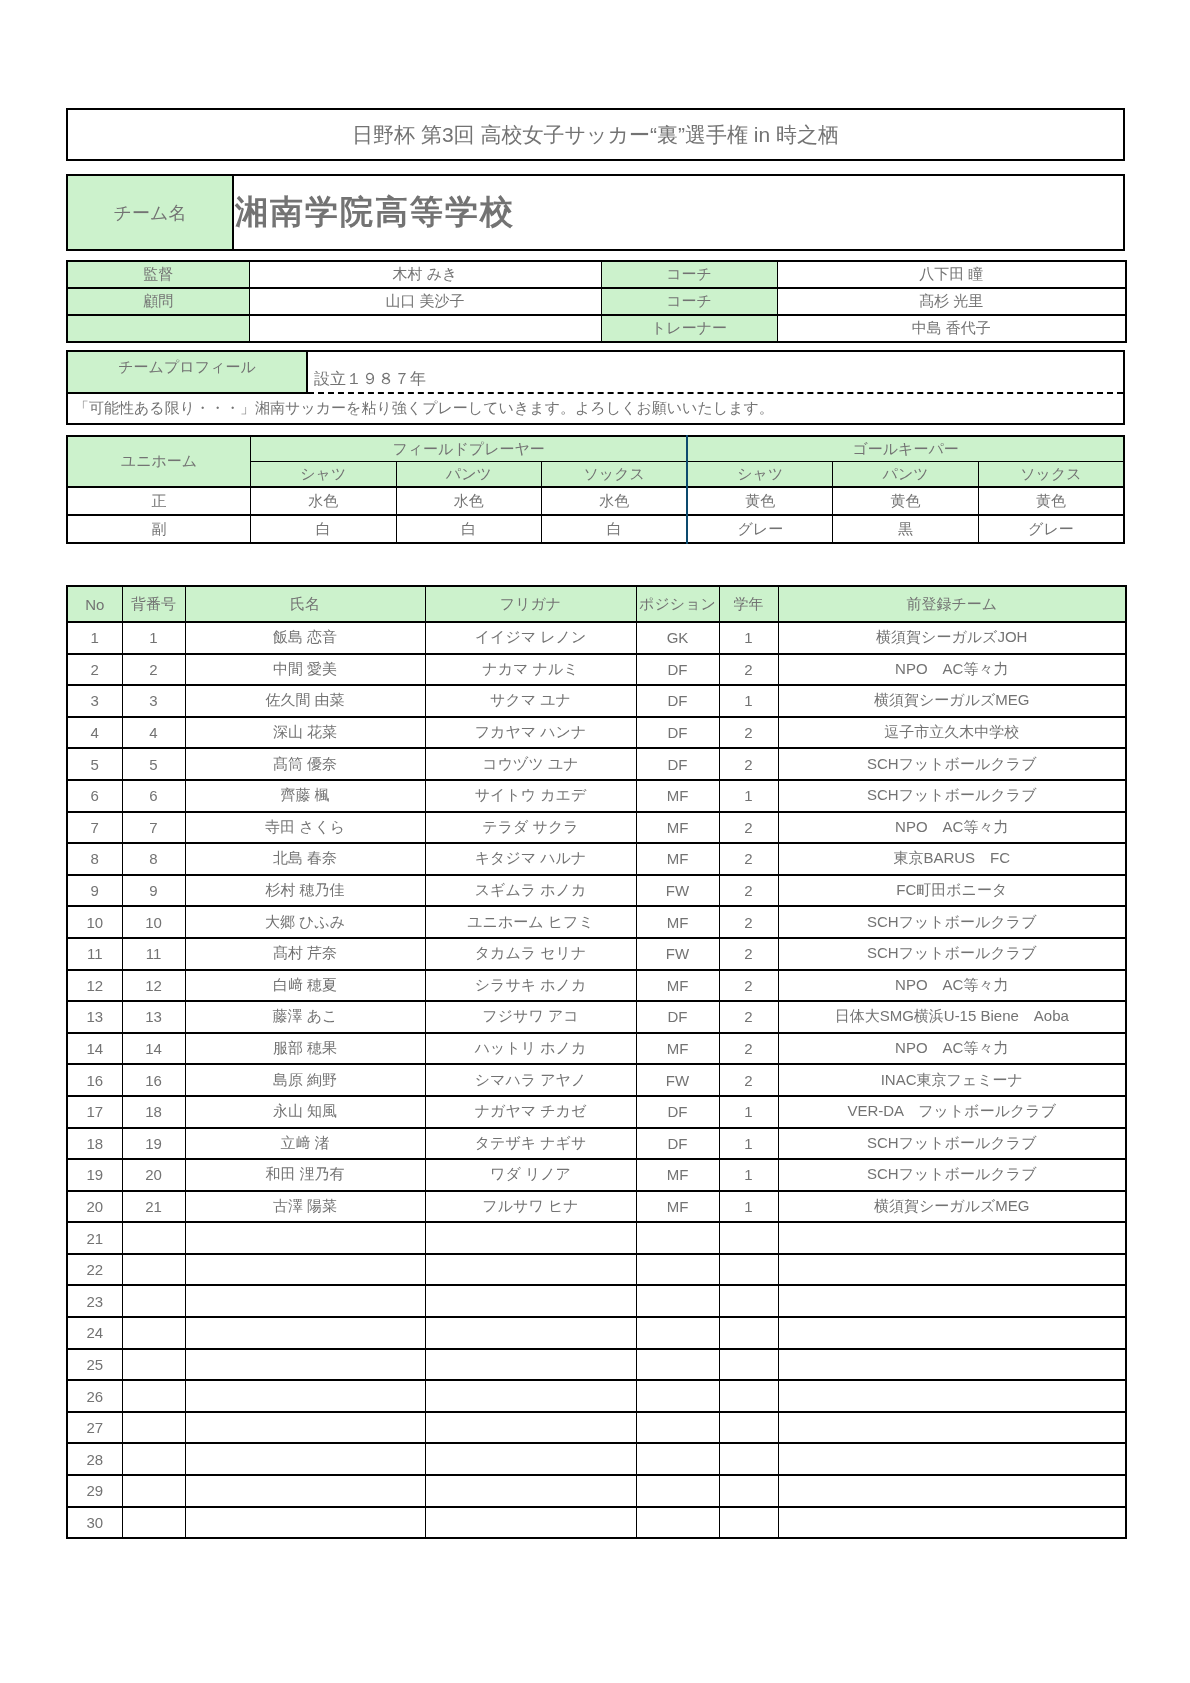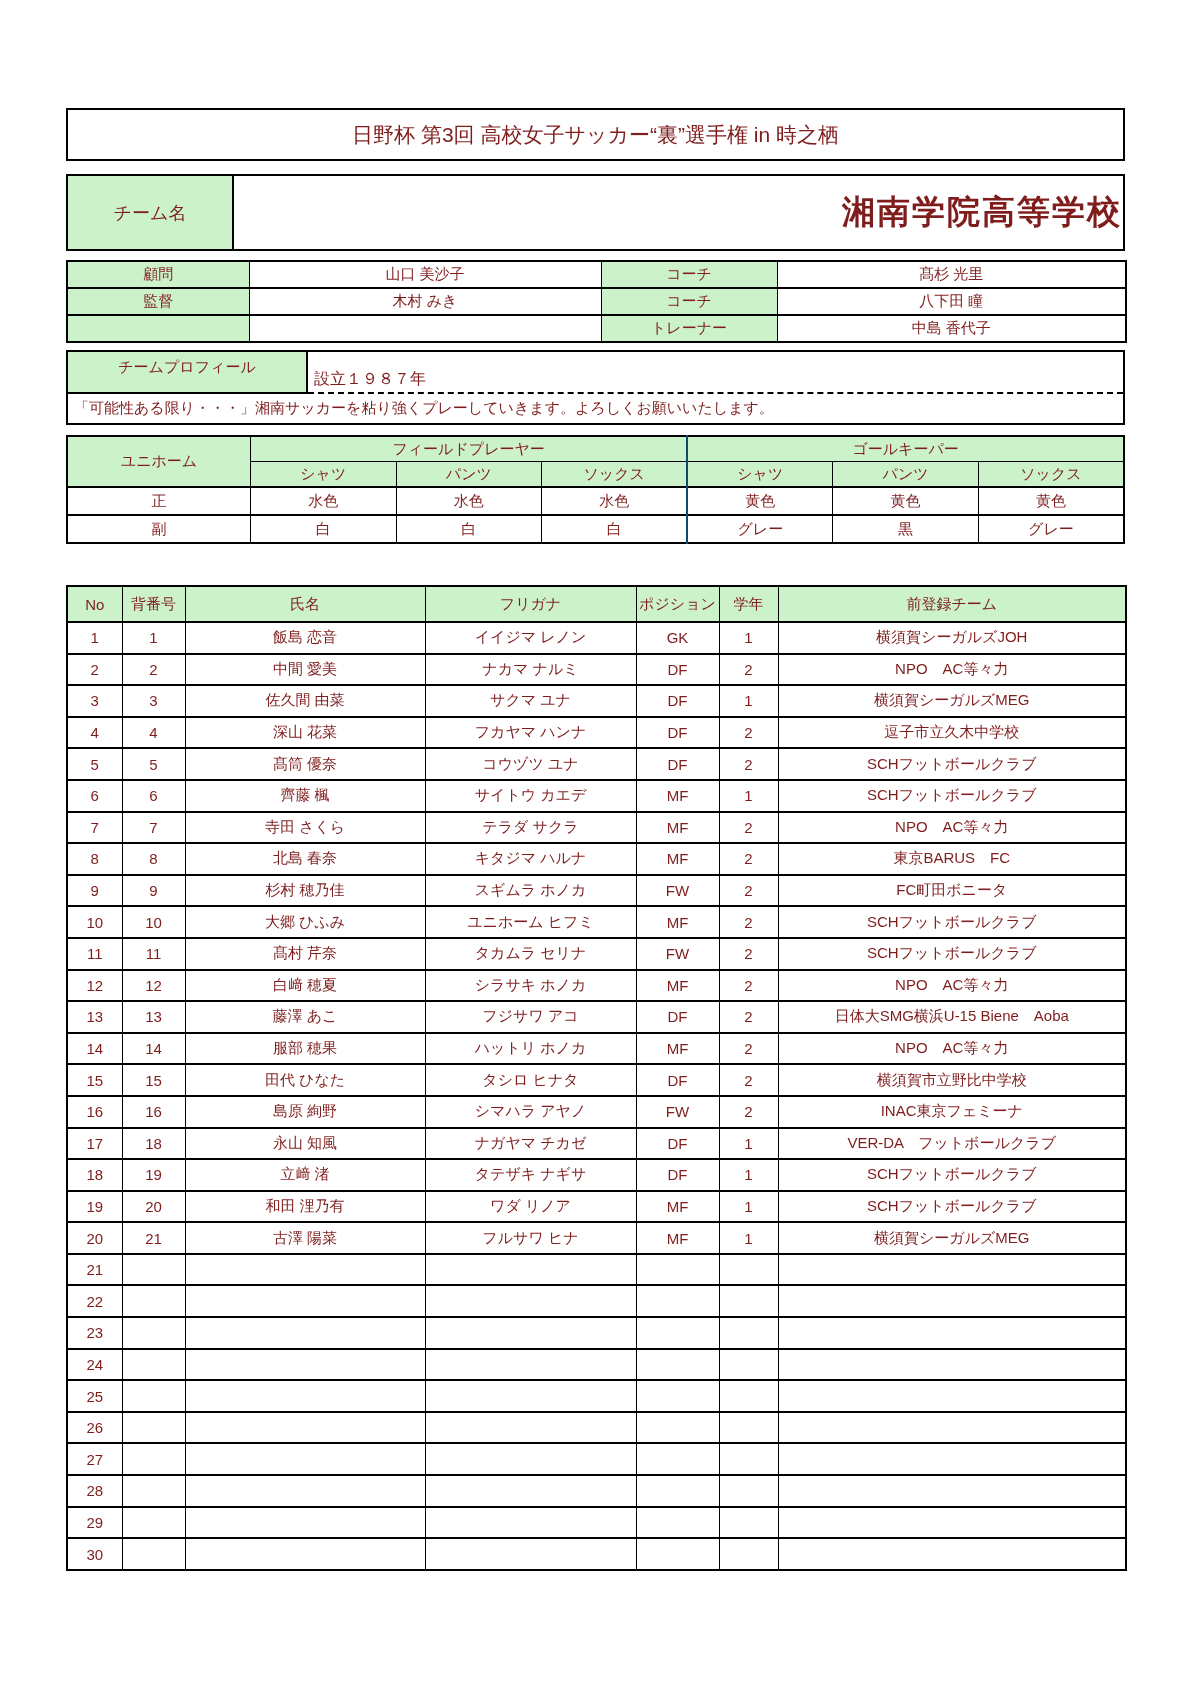--- a/index.html
+++ b/index.html
@@ -1,34 +1,34 @@
 <!DOCTYPE html>
 <html lang="ja"><head>
 <meta charset="utf-8">
 <style>
   html,body { margin:0; padding:0; background:#e8e8e8; }
   .page {
     position:relative; width:1190px; height:1683px; background:#ffffff;
-    font-family:"Liberation Sans","DejaVu Sans",sans-serif; color:#7f1d1d;
+    font-family:"Liberation Sans","DejaVu Sans",sans-serif; color:#737373;
     margin:0 auto; overflow:hidden;
   }
   .content { position:absolute; left:66px; top:108px; width:1059px; }
   .green { background:#ccf2cc; }
 
   
   .title-box {
     border:2px solid #000; height:49px; line-height:49px;
     text-align:center; font-size:21px; margin-bottom:13px;
   }
 
   
   .team-table { width:100%; border-collapse:collapse; margin-bottom:9px; table-layout:fixed; }
   .team-table td { border:2px solid #000; }
   .team-label { width:162px; height:71px; text-align:center; font-size:18px; }
-  .team-value { text-align:right; font-size:33px; font-weight:bold; letter-spacing:2px; }
+  .team-value { text-align:left; font-size:33px; font-weight:bold; letter-spacing:2px; }
 
   
   .staff-table { width:100%; border-collapse:collapse; margin-bottom:7px; table-layout:fixed; border:2px solid #000; }
   .staff-table td {
     border:1px solid #000; border-top:2px solid #000; border-bottom:2px solid #000;
     height:25px; text-align:center; font-size:15px; padding:0 4px;
   }
 
   
   .profile-box { border:2px solid #000; margin-bottom:10px; }
@@ -81,30 +81,30 @@
 
     <table class="staff-table">
       <colgroup>
           <col style="width:182px">
           <col style="width:352px">
           <col style="width:176px">
           <col style="width:349px">
         </colgroup>
       <tbody>
           <tr>
+        <td class="green">監督</td>
+        <td>木村 みき</td>
+        <td class="green">コーチ</td>
+        <td>八下田 瞳</td>
+      </tr>
+      <tr>
         <td class="green">顧問</td>
         <td>山口 美沙子</td>
         <td class="green">コーチ</td>
         <td>髙杉 光里</td>
-      </tr>
-      <tr>
-        <td class="green">監督</td>
-        <td>木村 みき</td>
-        <td class="green">コーチ</td>
-        <td>八下田 瞳</td>
       </tr>
       <tr>
         <td class="green"></td>
         <td></td>
         <td class="green">トレーナー</td>
         <td>中島 香代子</td>
       </tr>
     </tbody>
       </table>
 
@@ -294,29 +294,20 @@
           <tr>
             <td>14</td>
             <td>14</td>
             <td>服部 穂果</td>
             <td>ハットリ ホノカ</td>
             <td>MF</td>
             <td>2</td>
             <td>NPO　AC等々力</td>
           </tr>
           <tr>
-            <td>15</td>
-            <td>15</td>
-            <td>田代 ひなた</td>
-            <td>タシロ ヒナタ</td>
-            <td>DF</td>
-            <td>2</td>
-            <td>横須賀市立野比中学校</td>
-          </tr>
-          <tr>
             <td>16</td>
             <td>16</td>
             <td>島原 絢野</td>
             <td>シマハラ アヤノ</td>
             <td>FW</td>
             <td>2</td>
             <td>INAC東京フェミーナ</td>
           </tr>
           <tr>
             <td>17</td>

